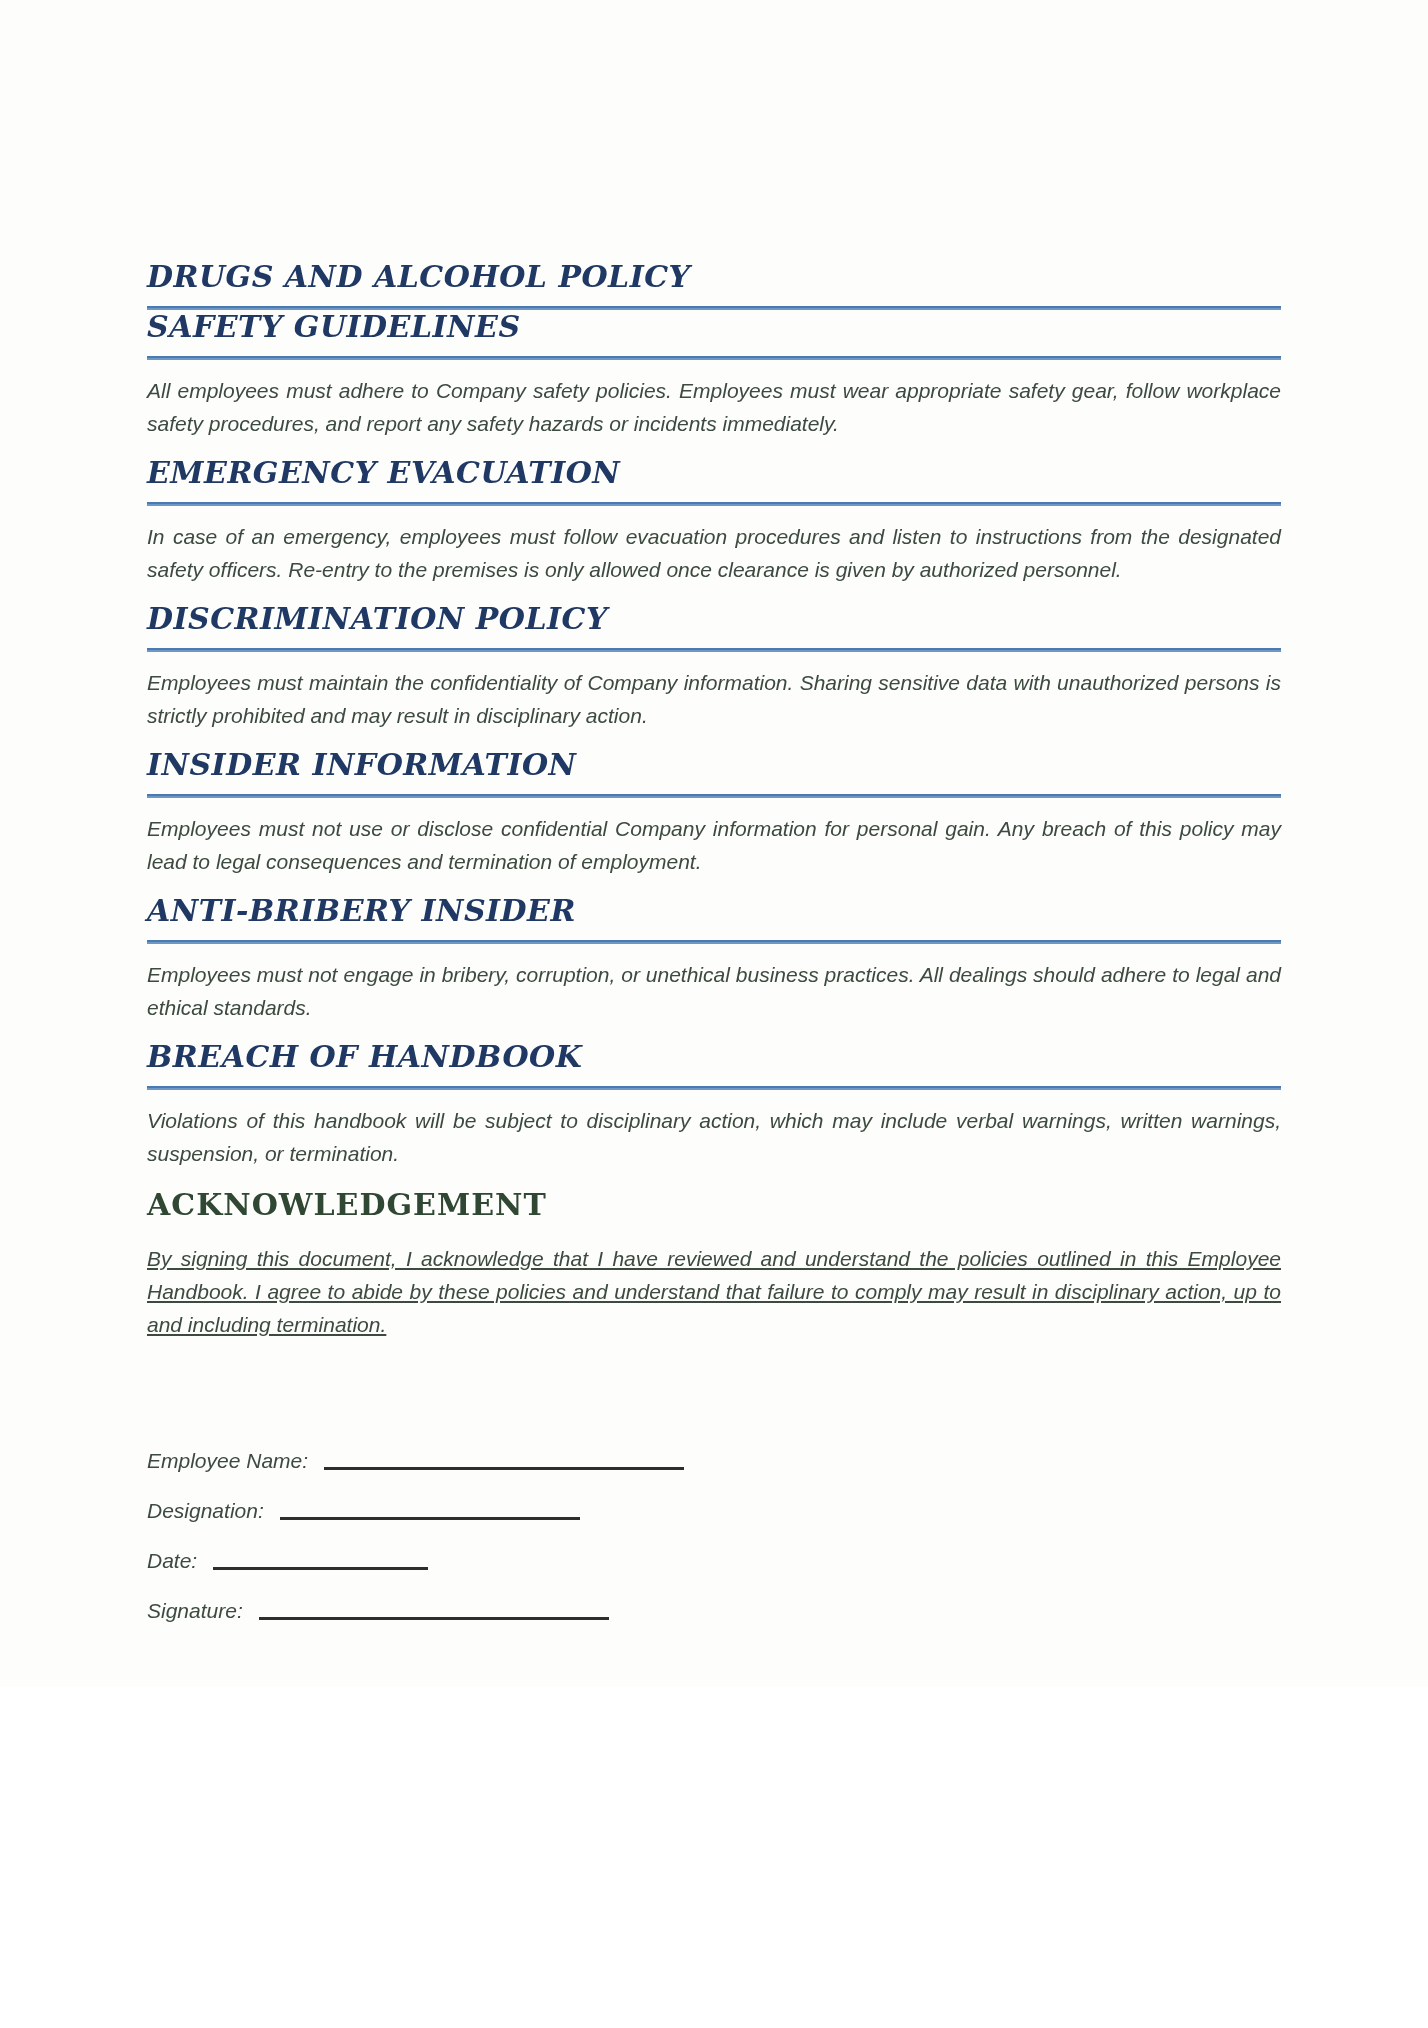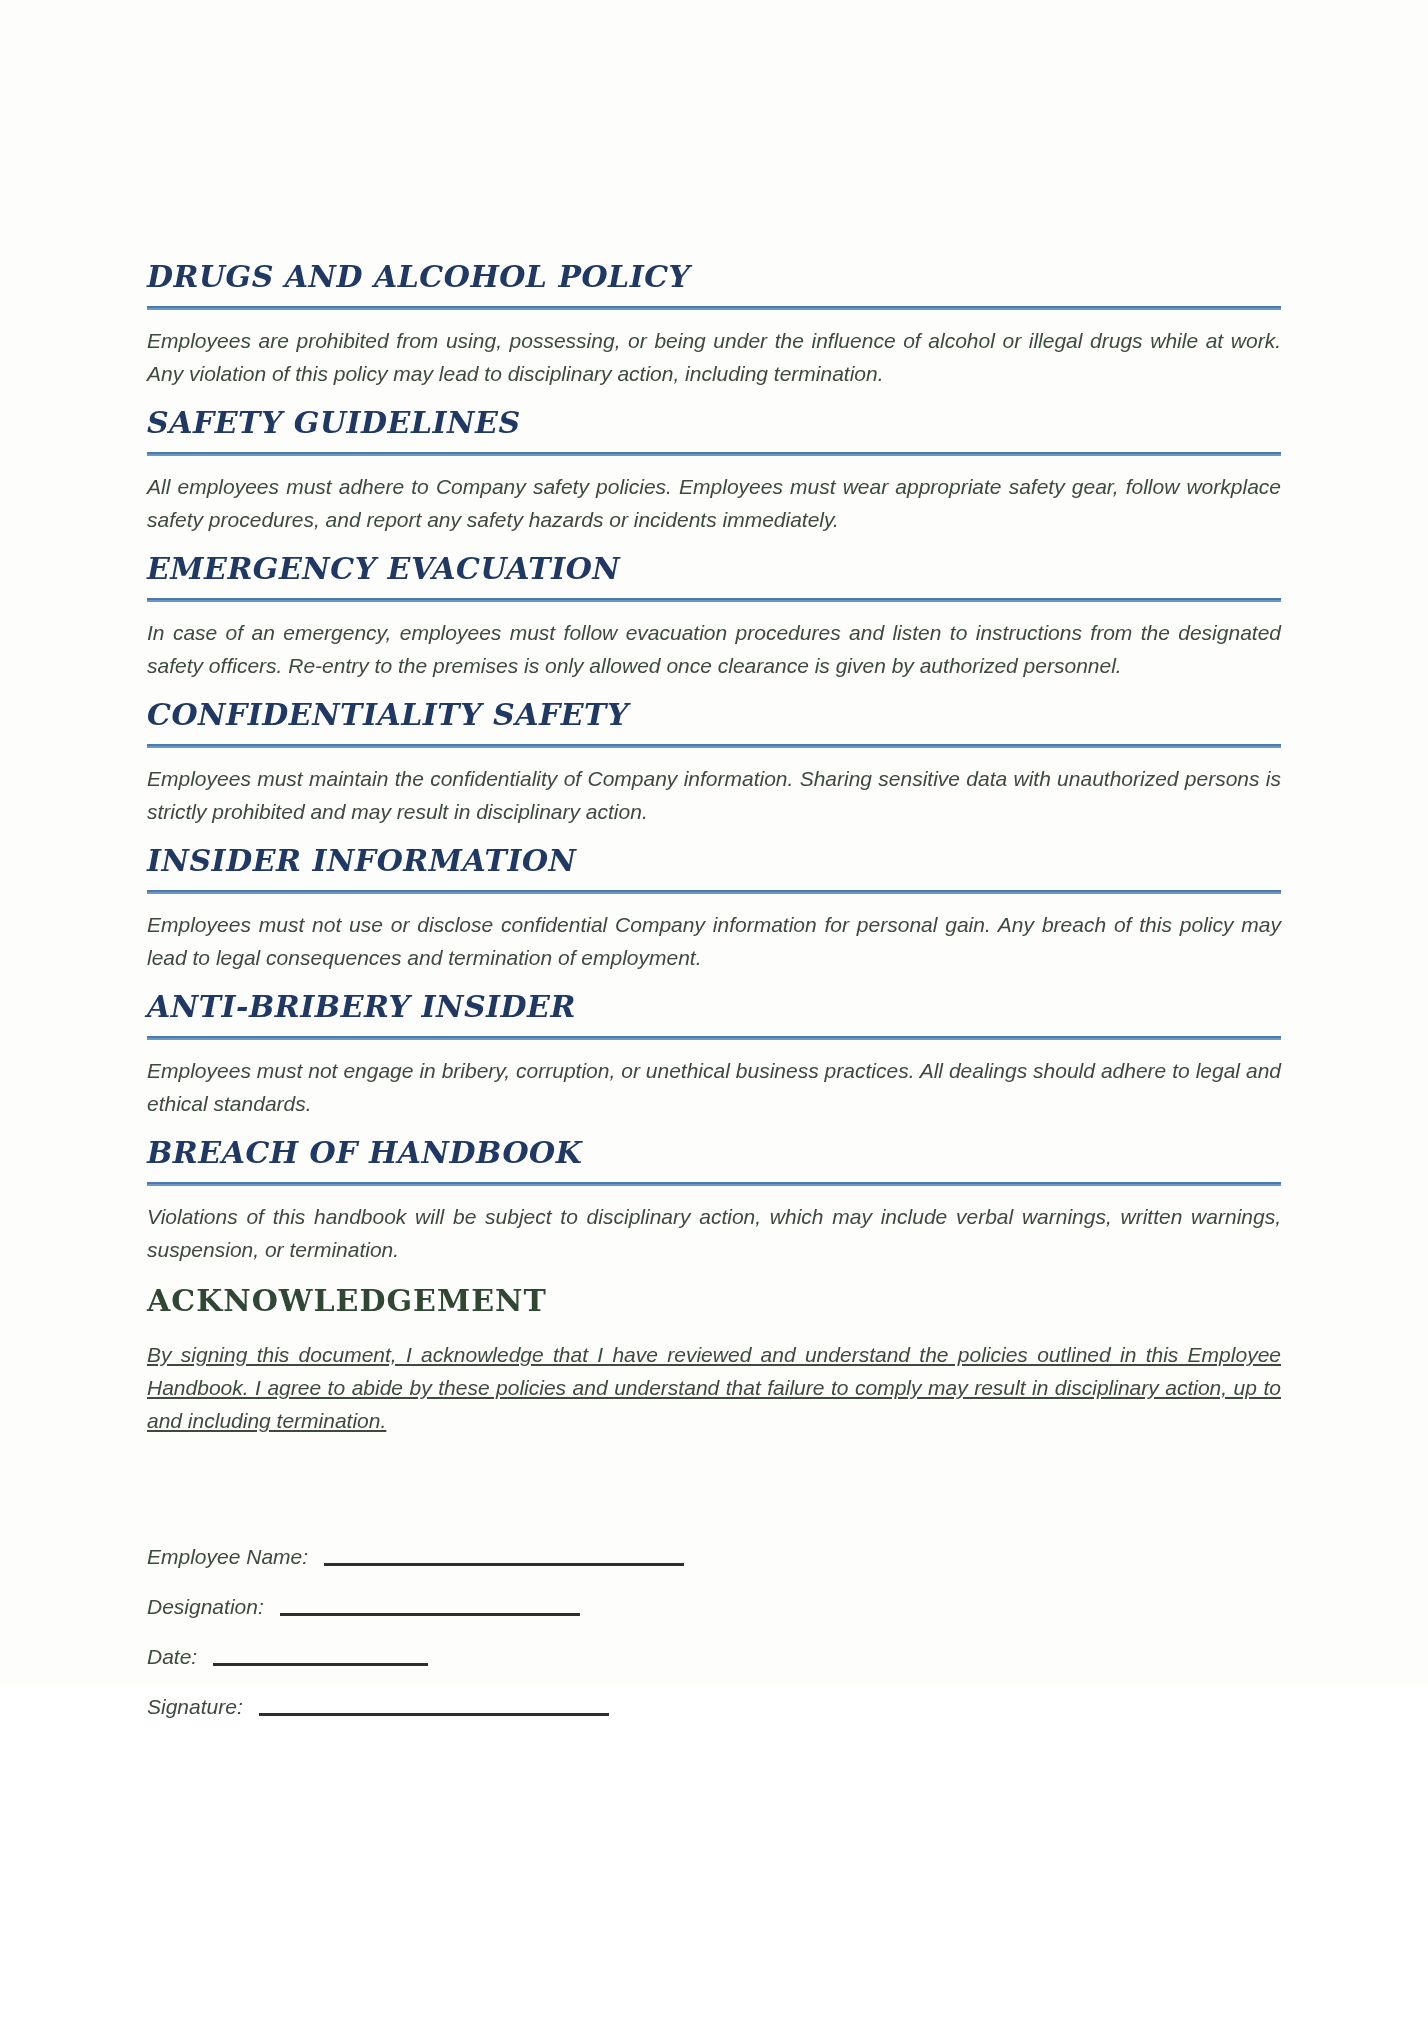--- a/index.html
+++ b/index.html
@@ -91,38 +91,37 @@
   .w-signature  { width: 350px; }
 </style>
 </head>
 <body>
 
 <div class="page">
 
   <section class="policy-section">
     <h2 class="section-heading">DRUGS AND ALCOHOL POLICY</h2>
     <div class="heading-rule"></div>
-    <p class="section-body">Employees are prohibited from using, possessing, or being under the influence of alcohol or illegal drugs while at work. Any violation of this policy may lead to disciplinary action, including termination.</p>
   </section>
 
   <section class="policy-section">
     <h2 class="section-heading">SAFETY GUIDELINES</h2>
     <div class="heading-rule"></div>
     <p class="section-body">All employees must adhere to Company safety policies. Employees must wear appropriate safety gear, follow workplace safety procedures, and report any safety hazards or incidents immediately.</p>
   </section>
 
   <section class="policy-section">
     <h2 class="section-heading">EMERGENCY EVACUATION</h2>
     <div class="heading-rule"></div>
     <p class="section-body">In case of an emergency, employees must follow evacuation procedures and listen to instructions from the designated safety officers. Re-entry to the premises is only allowed once clearance is given by authorized personnel.</p>
   </section>
 
 
   <section class="policy-section">
-    <h2 class="section-heading">CONFIDENTIALITY SAFETY</h2>
+    <h2 class="section-heading">DISCRIMINATION POLICY</h2>
     <div class="heading-rule"></div>
     <p class="section-body">Employees must maintain the confidentiality of Company information. Sharing sensitive data with unauthorized persons is strictly prohibited and may result in disciplinary action.</p>
   </section>
 
   <section class="policy-section">
     <h2 class="section-heading">INSIDER INFORMATION</h2>
     <div class="heading-rule"></div>
     <p class="section-body">Employees must not use or disclose confidential Company information for personal gain. Any breach of this policy may lead to legal consequences and termination of employment.</p>
   </section>
 

